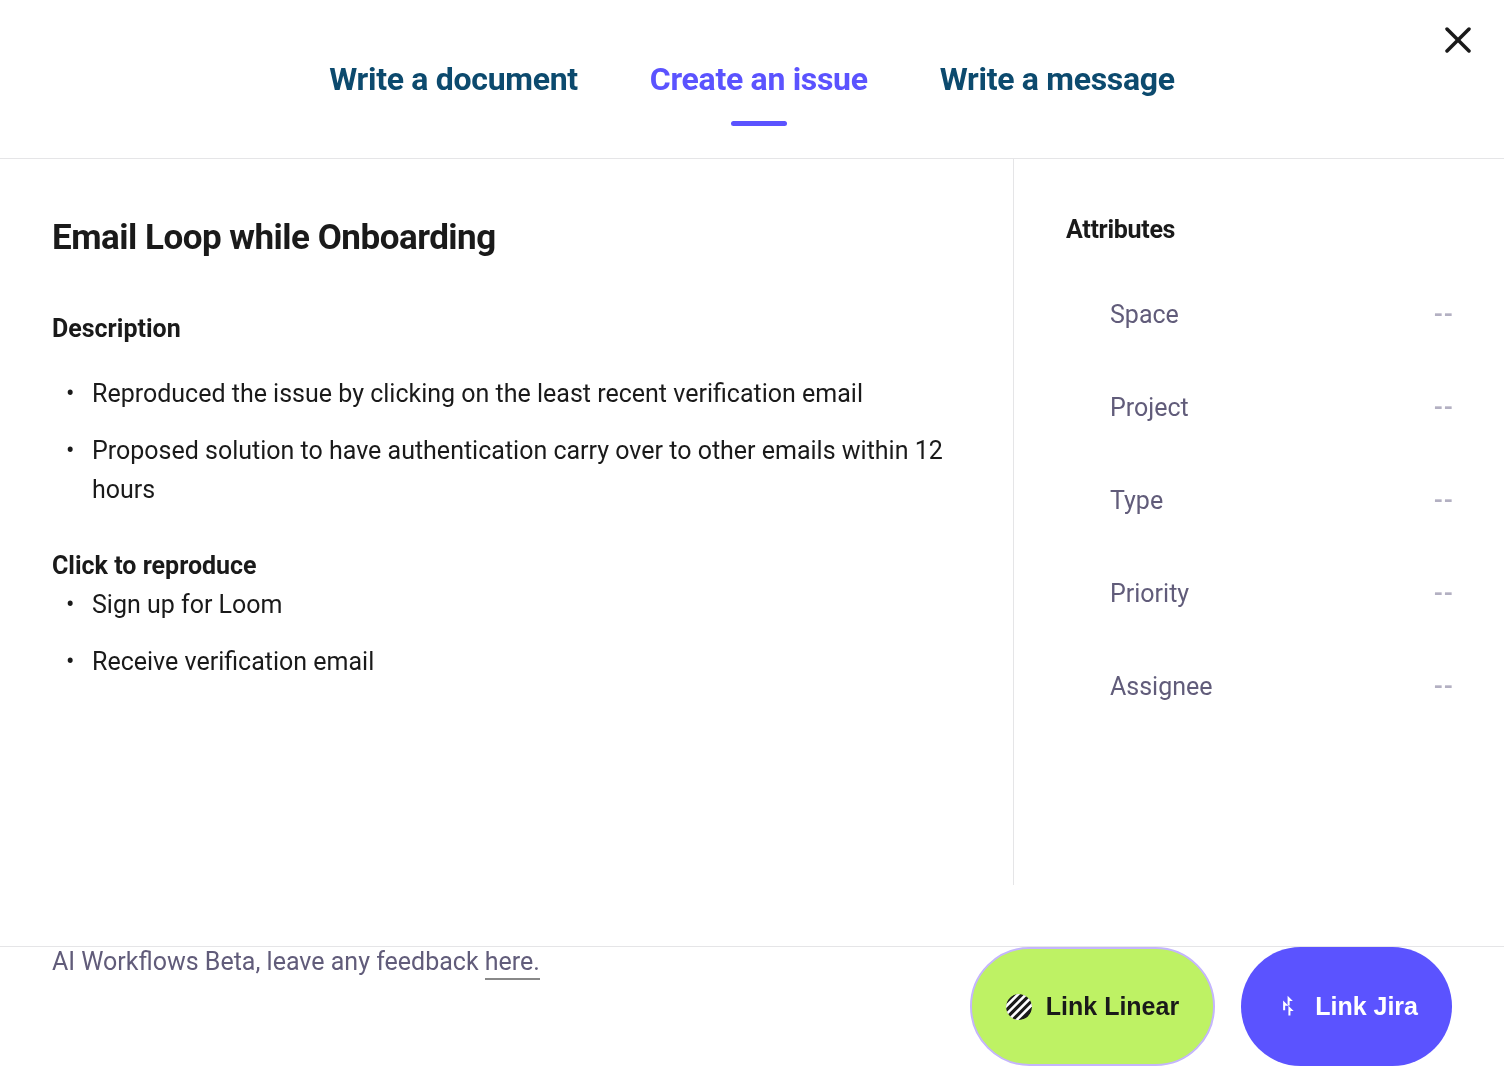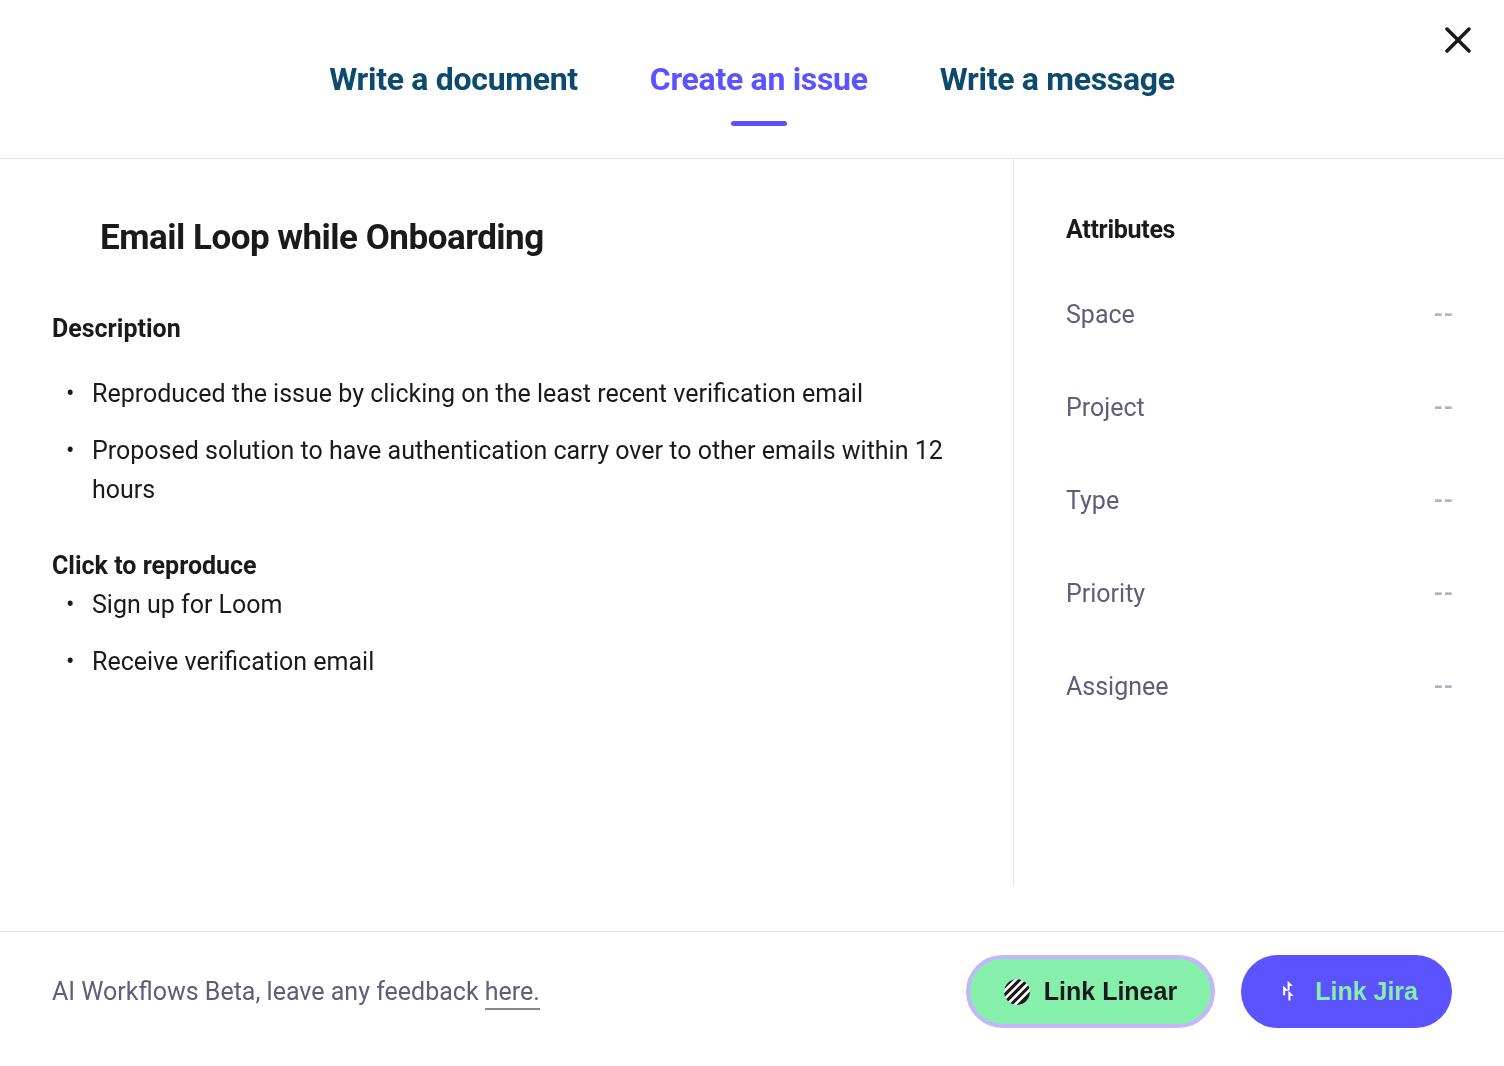--- a/index.html
+++ b/index.html
@@ -67,21 +67,20 @@
       padding: 58px 60px 0 52px;
       border-right: 1px solid #e5e5e7;
       overflow: hidden;
     }
     .issue-title {
       font-size: 35px;
       font-weight: 700;
       color: #1a1a1a;
       letter-spacing: -0.5px;
       margin-bottom: 56px;
-      margin-left: 48px;
     }
     .section-heading {
       font-size: 25px;
       font-weight: 700;
       color: #1a1a1a;
       margin-bottom: 32px;
     }
     .bullet-list {
       list-style: none;
       padding-left: 14px;
@@ -114,41 +113,41 @@
       font-weight: 700;
       color: #1a1a1a;
       margin-bottom: 56px;
       letter-spacing: -0.3px;
     }
     .attr-row {
       display: flex;
       justify-content: space-between;
       align-items: center;
       margin-bottom: 64px;
+      margin-left: 44px;
     }
     .attr-label {
       font-size: 25px;
       font-weight: 450;
       color: #615c7a;
     }
     .attr-value {
       font-size: 25px;
       font-weight: 600;
       color: #b3b0c2;
       letter-spacing: 1px;
     }
     .footer {
       position: absolute;
-      bottom: 15px;
+      bottom: 0;
       left: 0;
       right: 0;
       height: 120px;
       border-top: 1px solid #e5e5e7;
       display: flex;
-      align-items: center;
       justify-content: space-between;
       padding: 0 52px;
       background: #fff;
       gap: 15px;
     }
     .footer-text {
       font-size: 25px;
       color: #615c7a;
       font-weight: 430;
     }
@@ -162,22 +161,22 @@
       display: flex;
       align-items: center;
       gap: 14px;
       font-size: 25px;
       font-weight: 700;
       padding: 18px 34px;
       border-radius: 999px;
       cursor: pointer;
       border: none;
     }
-    .btn-outline { background: #86efac; border: 4px solid #c4b5fd; color: #1a1a1a; }
-    .btn-primary { background: #5b53ff; color: #86efac; }
+    .btn-outline { background: #bef264; border: 2px solid #c4b5fd; color: #1a1a1a; }
+    .btn-primary { background: #5b53ff; color: #ffffff; }
     .icon-svg { display: block; }
   </style>
 </head>
 <body>
 
 <div class="header">
   <div class="tabs">
     <div class="tab">Write a document</div>
     <div class="tab active">Create an issue</div>
     <div class="tab">Write a message</div>

